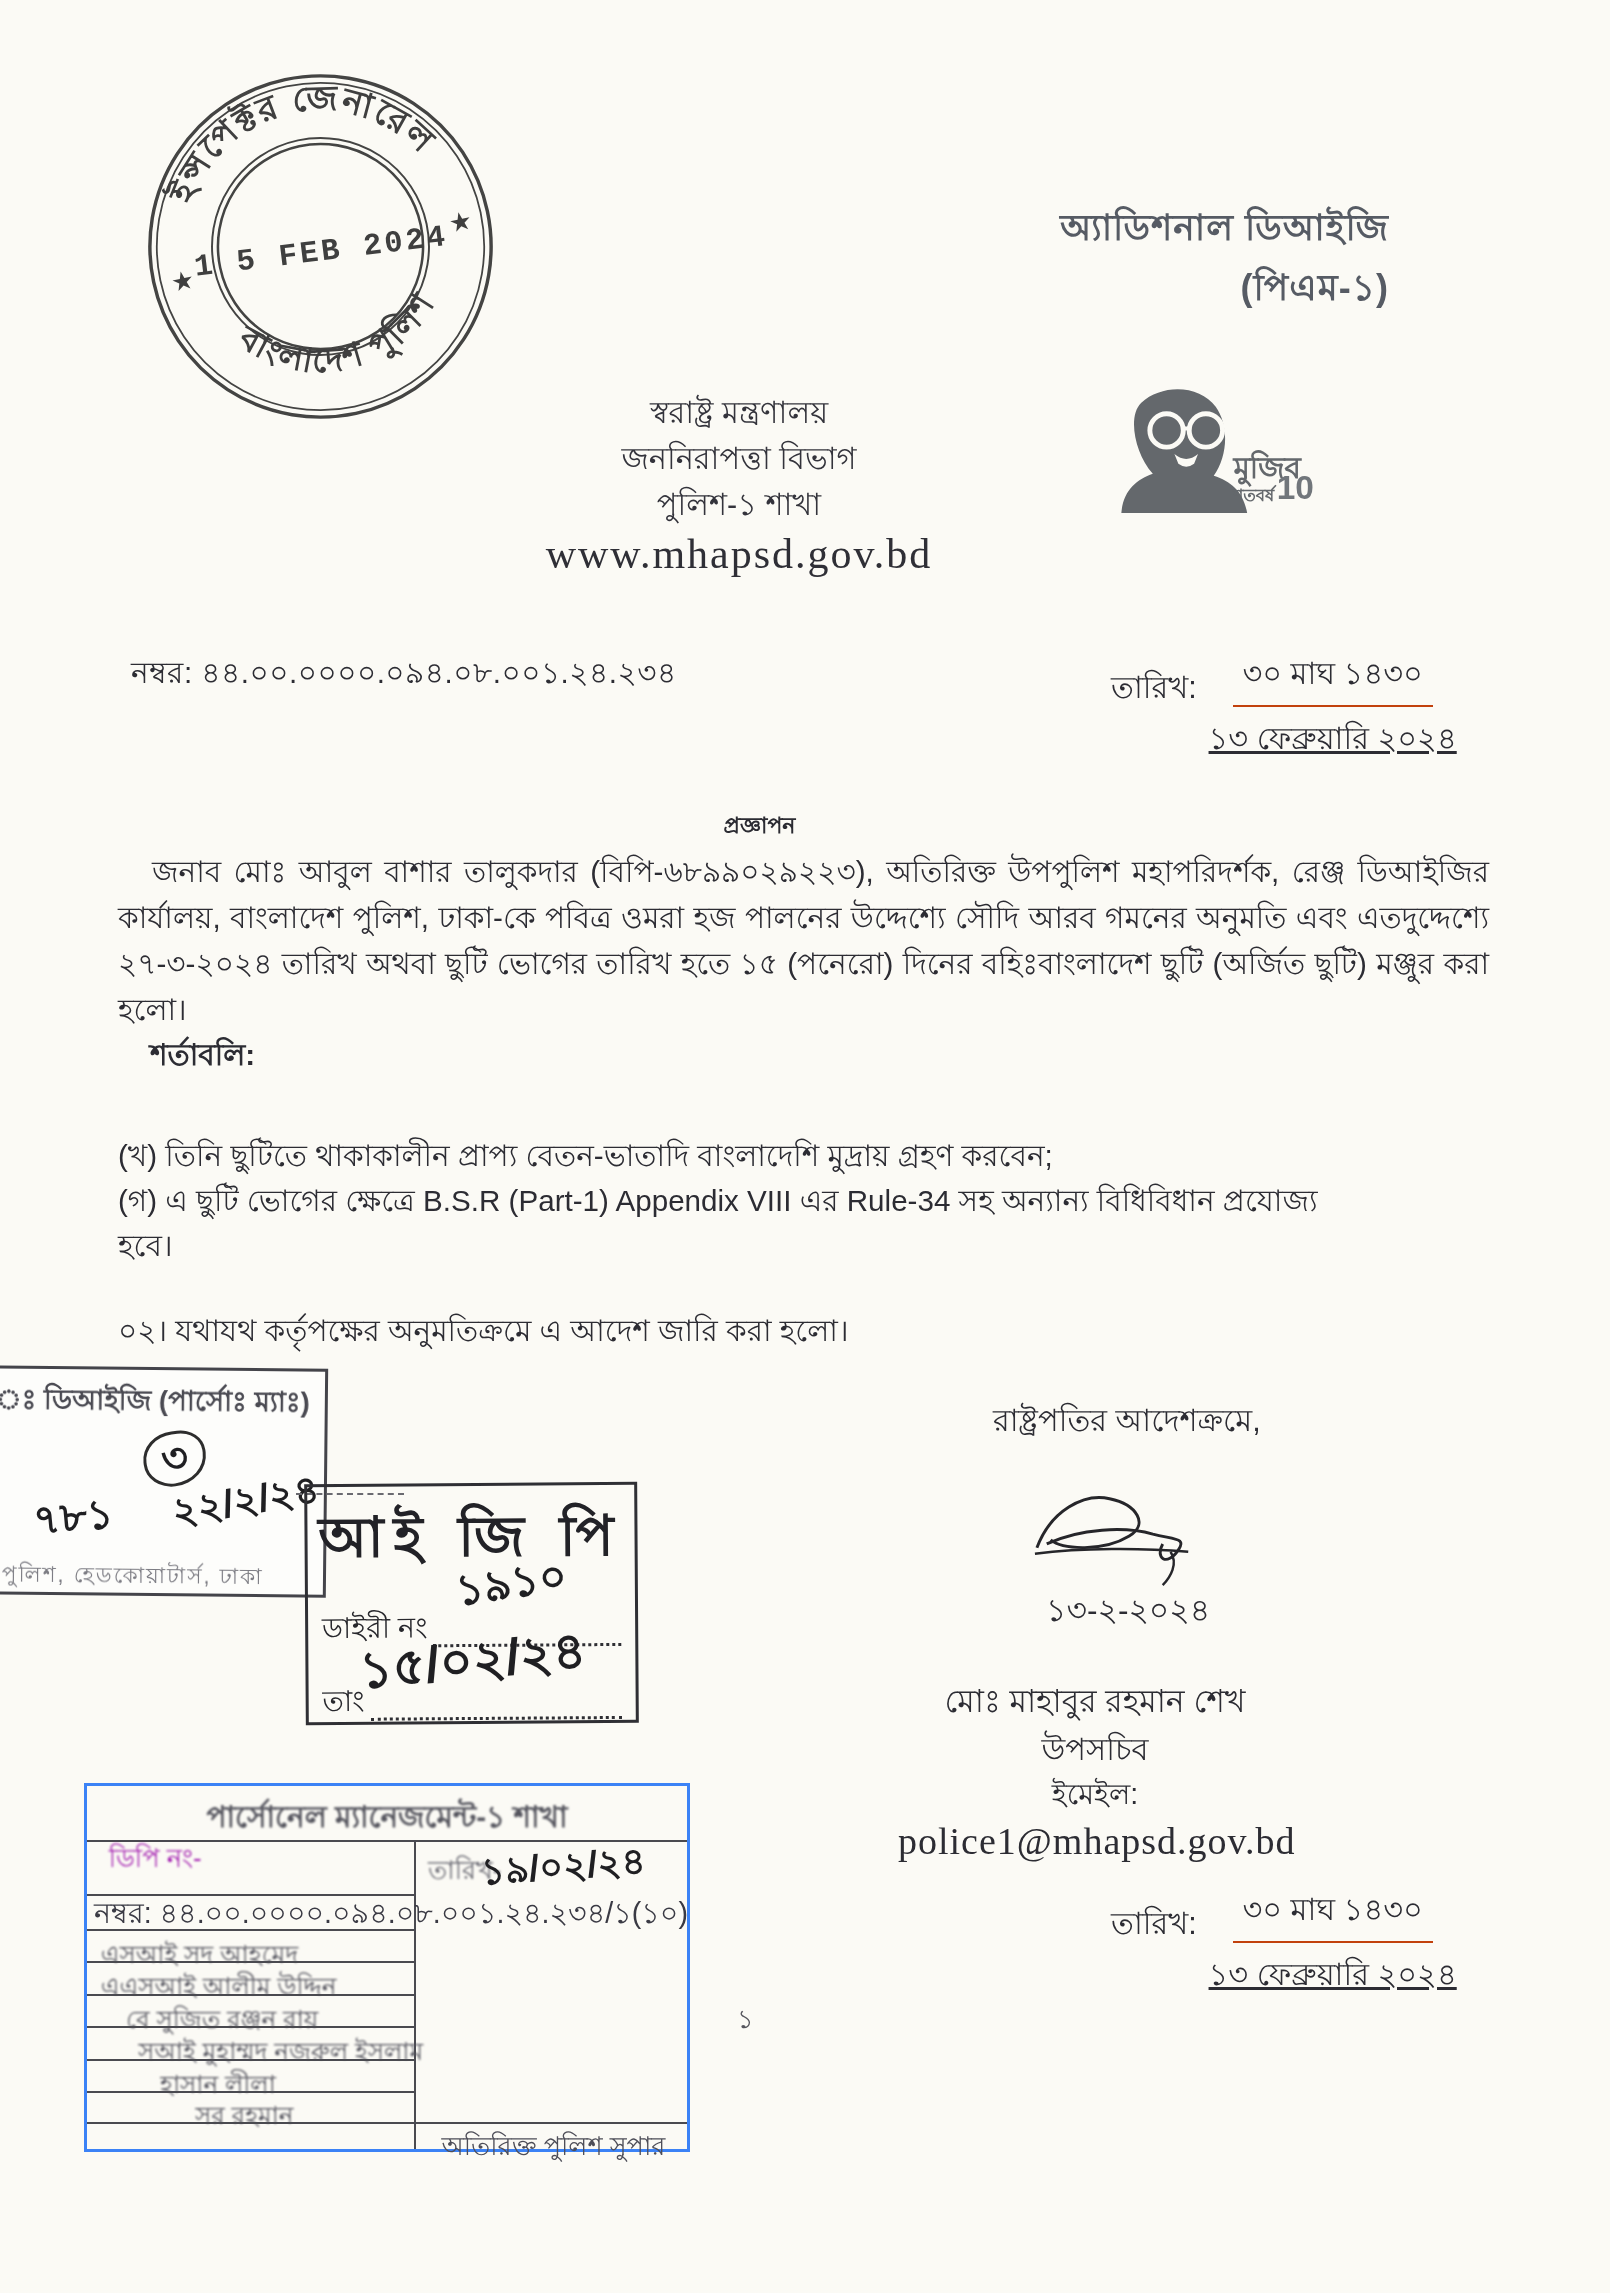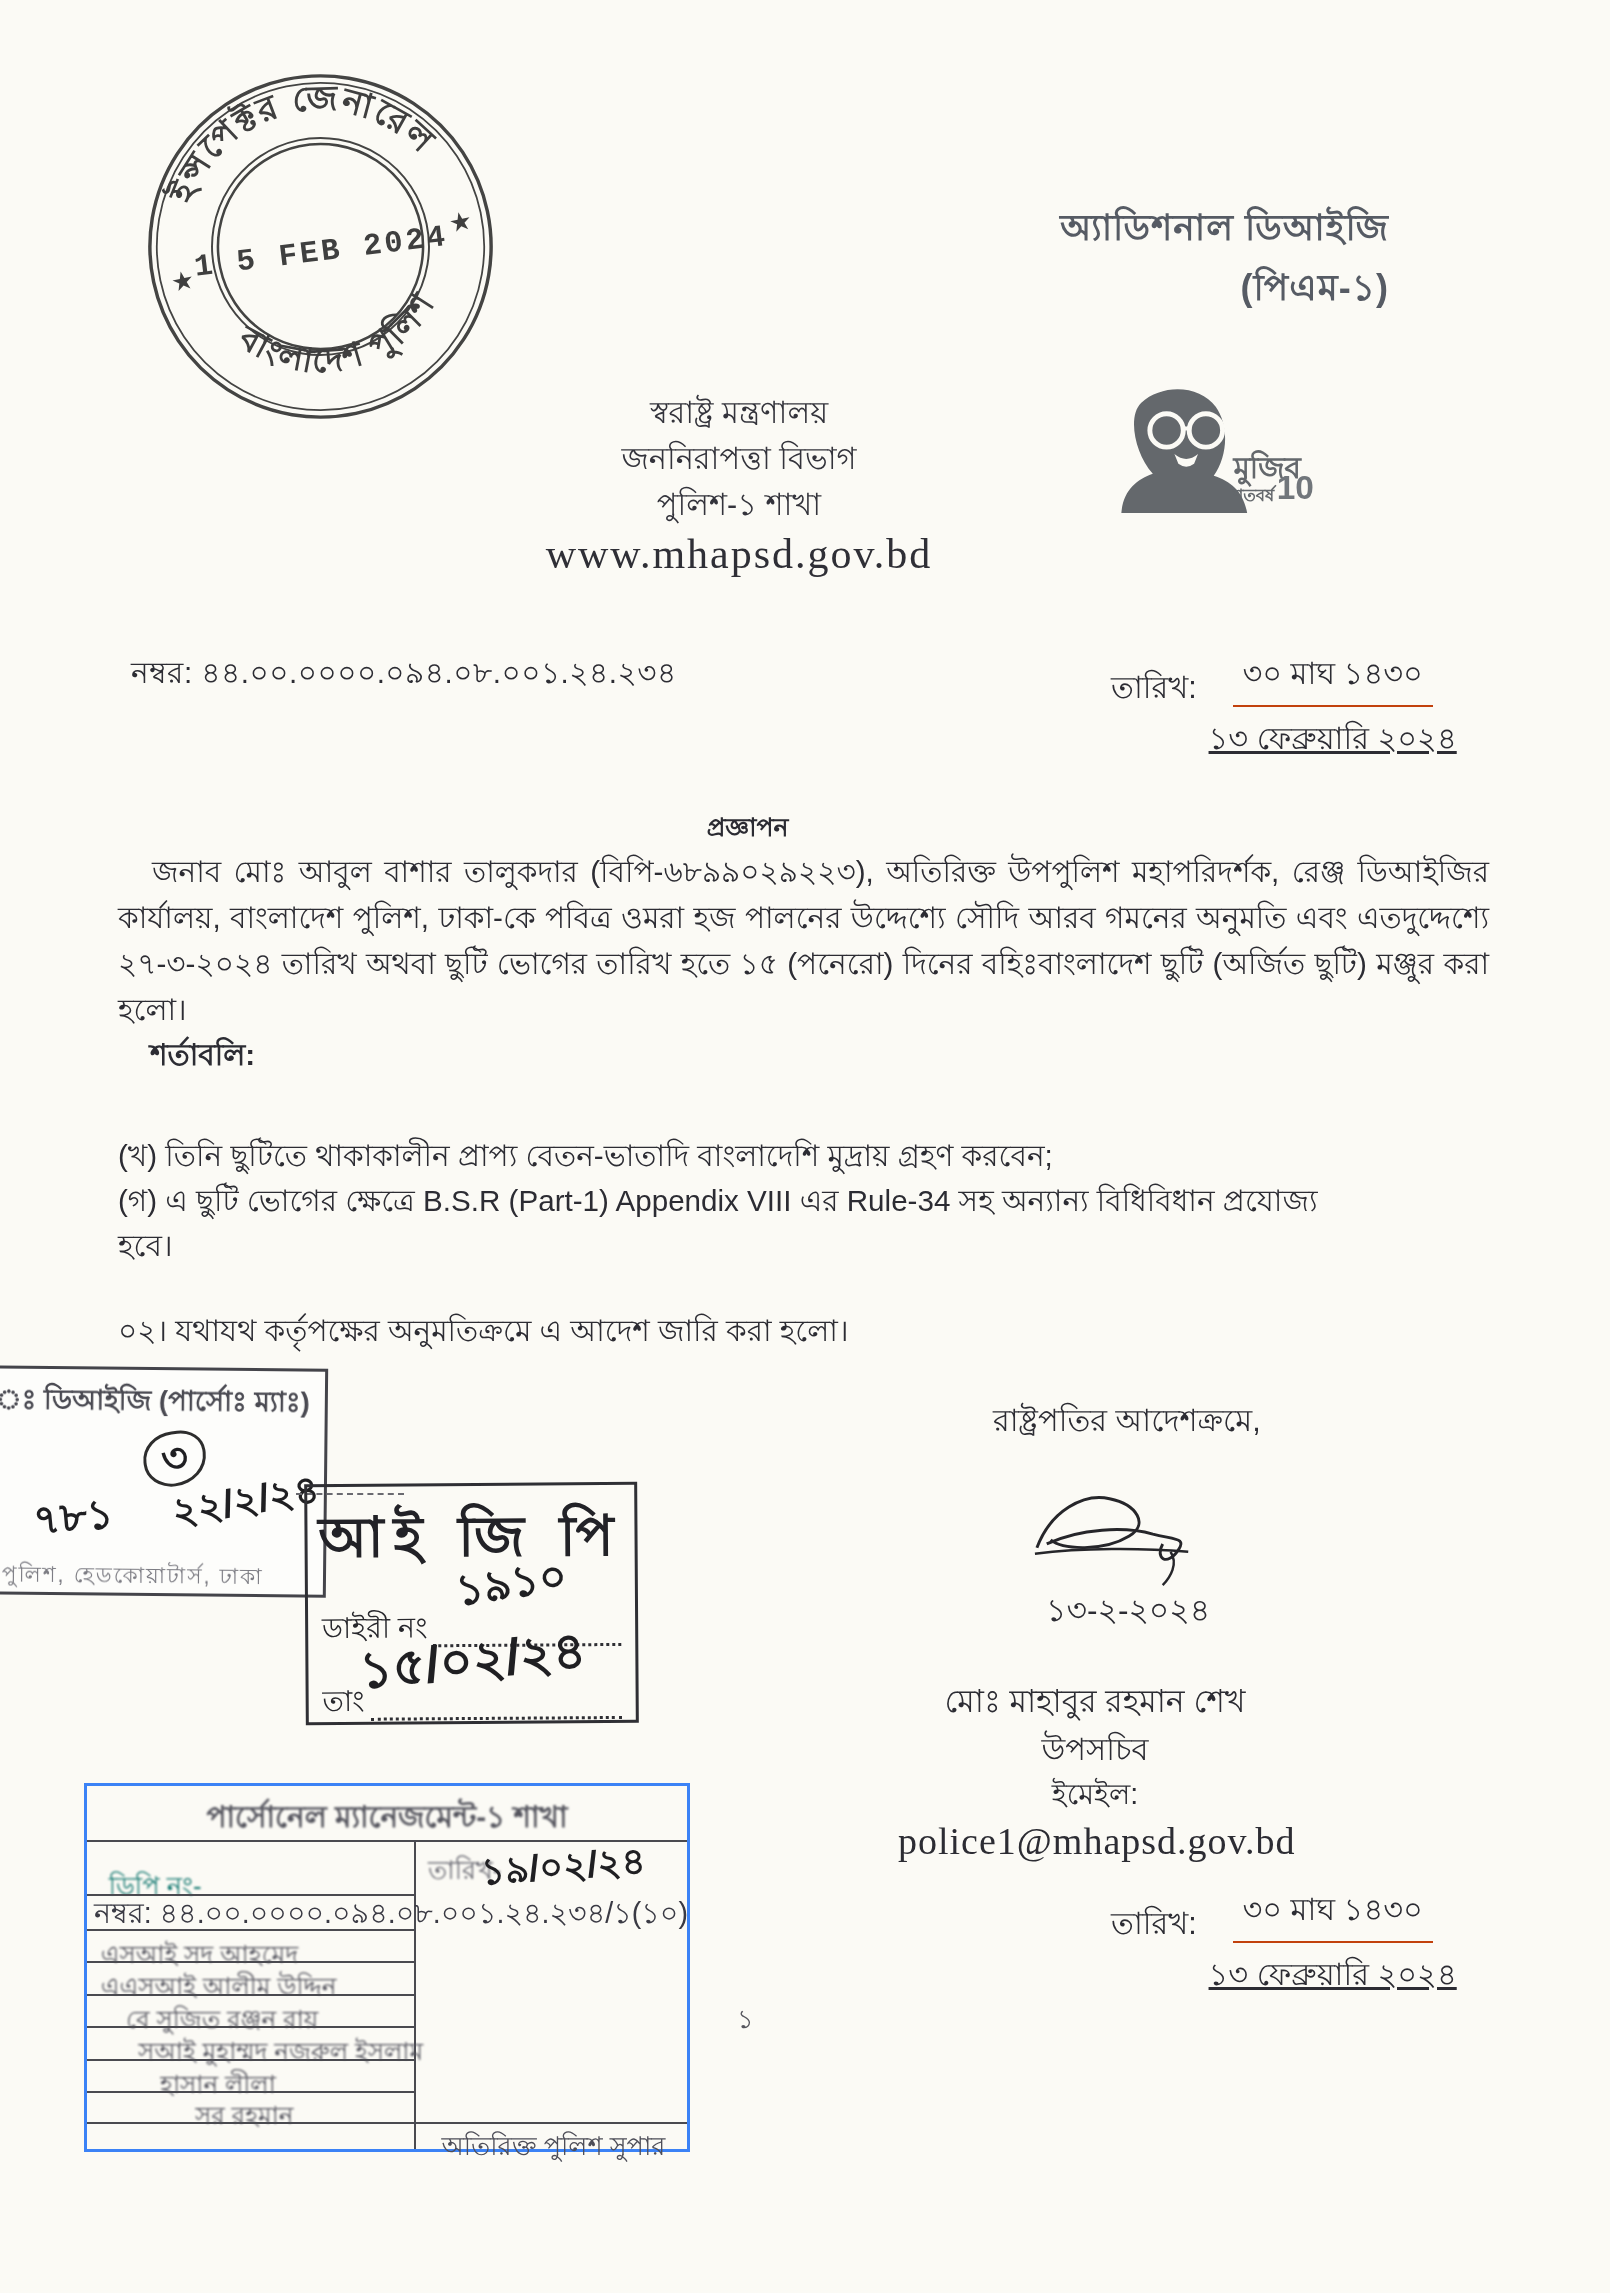--- a/index.html
+++ b/index.html
@@ -35,21 +35,21 @@
   .memo-number { left:131px; top:650px; font-size:29.6px; color:#2c2c33; letter-spacing:0.5px; }
   .date-block { display:flex; align-items:flex-start; gap:11.8px; font-size:30.5px; color:#2c2c33; }
   .date-top { left:1111px; top:650px; }
   .date-bottom { left:1111px; top:1886px; }
   .date-vals { display:flex; flex-direction:column; align-items:center; }
   .date-vals .bn-date { padding:0 9.9px 3.9px 9.9px; border-bottom:2px solid #c2410c; }
   .date-vals .en-date { padding-top:7.9px;text-decoration:underline; }
   .date-label { padding-top:13.8px; }
 
   
-  .projnapon { left:4px; top:808px; width:1487px; text-align:center; font-size:25px; font-weight:bold; color:#2b2b32; }
+  .projnapon { left:16px; top:808px; width:1487px; text-align:center; font-size:22px; font-weight:bold; color:#2b2b32; }
   .body-par {
     left:118px; top:849px; width:1371px; font-size:29.6px; line-height:46px;
     text-align:justify; text-indent:34px; color:#2c2c33;
   }
   .cond-title { left:150px; top:1032px; font-size:29.6px; font-weight:bold; color:#2c2c33; }
   .cond { left:118px; width:1261px; font-size:29.6px; line-height:45px; color:#2c2c33; }
   .cond-a { top:1082px; }
   .cond-b { top:1133px; }
   .cond-c { top:1178px; }
   .clause2 { left:118px; top:1308px; font-size:29.6px; color:#2c2c33; }
@@ -92,21 +92,21 @@
   .signer .name { font-size:31.5px; line-height:49px; }
   .signer .desig { font-size:30.5px; line-height:47px; }
   .signer .email-label { font-size:28.6px; line-height:43px; }
   .signer .email { font-size:38px; line-height:51px; letter-spacing:1px; }
 
   
   .pm-table { left:84px; top:1783px; width:606px; height:369px; border:3px solid #3b82f6; color:#4a4a52; }
   .pm-line { position:absolute; border-top:2px solid #4a4a50; }
   .pm-vline { position:absolute; left:327px; top:54px; bottom:0; border-left:2px solid #4a4a50; }
   .pm-title { position:absolute; left:0; top:7.9px; width:100%; text-align:center; font-size:29.6px; font-weight:bold; filter:blur(0.8px); color:#55555e; }
-  .pm-dp { position:absolute; left:21.7px; top:81px; font-size:25.6px; filter:blur(0.9px); color:#0f766e; }
+  .pm-dp { position:absolute; left:21.7px; top:53px; font-size:25.6px; filter:blur(0.9px); color:#a21caf; }
   .pm-datelabel { position:absolute; left:341px; top:65px; font-size:25.6px; filter:blur(0.9px); color:#60606a; }
   .pm-dateval { position:absolute; left:394px; top:51px; font-size:37px; transform:rotate(-4deg); }
   .pm-row { position:absolute; left:13.8px; width:305px; font-size:24.6px; filter:blur(0.8px); color:#52525c; white-space:nowrap; overflow:hidden; }
   .pm-footer { position:absolute; left:327px; top:341px; width:279px; text-align:center; font-size:25.6px; filter:blur(0.6px); color:#4e4e58; }
   .dist-number { left:94px; top:1892px; font-size:28.6px; color:#3a3a44; filter:blur(0.4px); white-space:nowrap; }
 
   .page-num { left:737px; top:2000px; font-size:25.6px; color:#55555c; }
 </style>
 </head>
 <body>

